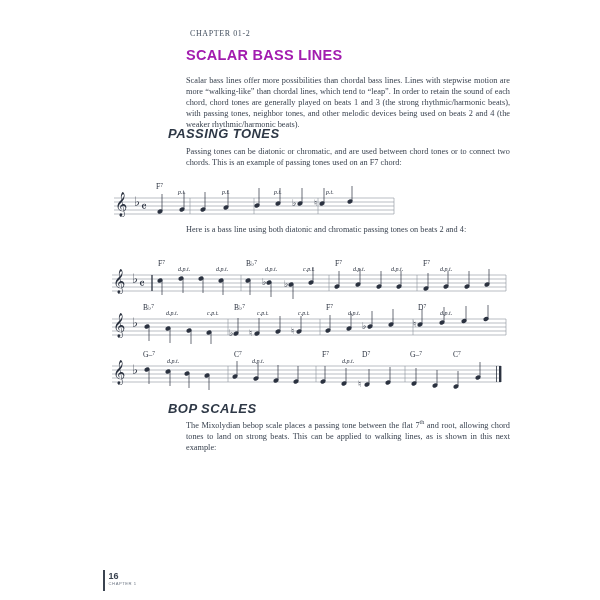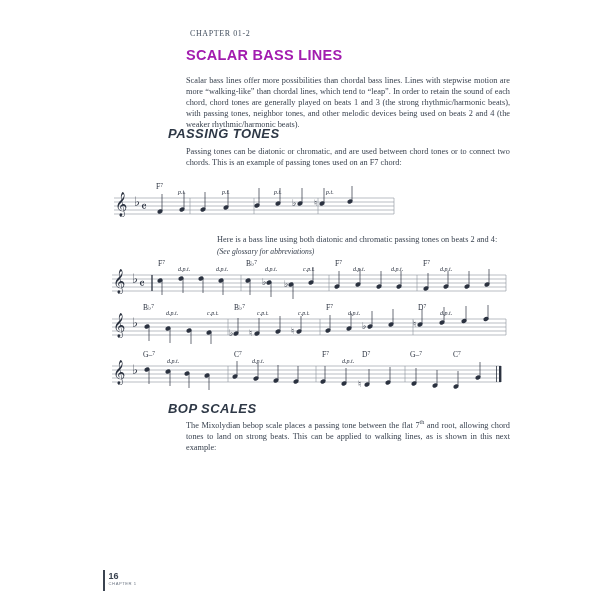--- a/index.html
+++ b/index.html
@@ -59,21 +59,21 @@
     left: 186px;
     width: 324px;
     font-family: "Liberation Serif", serif;
     font-size: 8.3px;
     line-height: 11.1px;
     text-align: justify;
     color: #3a4350;
   }
   #par-intro { top: 75px; }
   #par-passing { top: 146px; }
-  #par-example { top: 234px; margin-left: 31px; }
+  #par-example { top: 224px; }
   #par-bop { top: 417px; }
 
   .par-note {
     display: block;
     font-style: italic;
     font-size: 7.6px;
     margin-top: 1px;
   }
   sup.ord { font-size: 6px; vertical-align: super; }
 
@@ -188,21 +188,20 @@
 
     <g font-family="DejaVu Sans, sans-serif" font-size="9" fill="#2b3240">
       <text x="180" y="28">♭</text>
       <text x="202" y="28">♮</text>
     </g>
   </svg>
 </div>
 
 <div class="body-par" id="par-example">
   <span>Here is a bass line using both diatonic and chromatic passing tones on beats 2 and 4:</span>
-  <span class="par-note">(See glossary for abbreviations)</span>
 </div>
 
 <div class="music-system" id="system-2-wrap" style="left:110px; top:256px;">
   <svg width="400" height="44" viewBox="0 0 400 44" xmlns="http://www.w3.org/2000/svg">
     <g stroke="#8b929c" stroke-width="0.6">
       <line x1="2" y1="19" x2="396" y2="19"></line>
       <line x1="2" y1="23" x2="396" y2="23"></line>
       <line x1="2" y1="27" x2="396" y2="27"></line>
       <line x1="2" y1="31" x2="396" y2="31"></line>
       <line x1="2" y1="35" x2="396" y2="35"></line>

